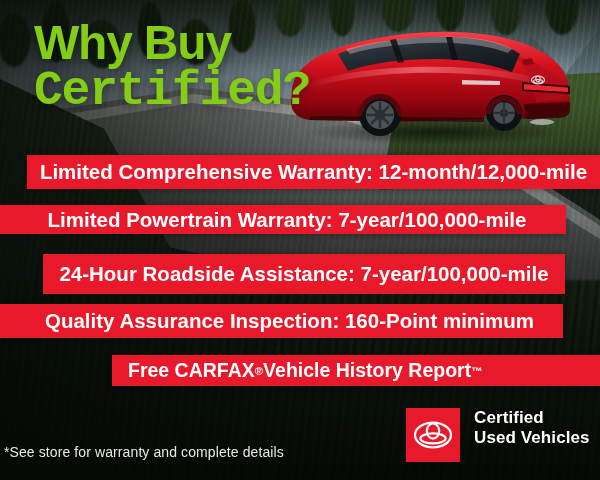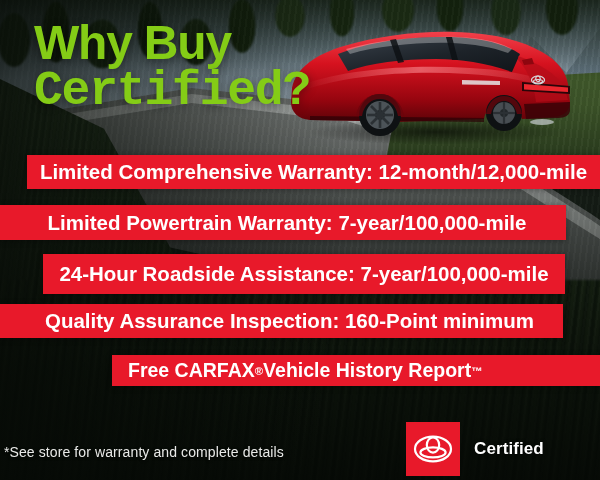--- a/index.html
+++ b/index.html
@@ -147,40 +147,40 @@
     box-shadow: 0 1px 6px rgba(0,0,0,.35);
   }
   .banner span.txt { display: inline-block; }
   .banner sup {
     font-size: .58em;
     vertical-align: super;
     line-height: 0;
   }
 
   .b1 { left: 27px;  top: 155px; width: 573px; height: 34px; font-size: 20.5px; justify-content: center; padding-right: 6px; }
-  .b2 { left: 0px;   top: 205px; width: 558px; height: 35px; font-size: 20.5px; justify-content: center; padding-left: 8px; }
+  .b2 { left: 0px;   top: 205px; width: 558px; height: 29px; font-size: 20.5px; justify-content: center; padding-left: 8px; }
   .b3 { left: 43px;  top: 254px; width: 522px; height: 40px; font-size: 20.5px; justify-content: center; }
   .b4 { left: 0px;   top: 304px; width: 547px; height: 34px; font-size: 20.5px; justify-content: center; padding-left: 16px; }
   .b5 { left: 112px; top: 355px; width: 488px; height: 31px; font-size: 19.5px; justify-content: flex-start; padding-left: 16px; }
 
   
   .disclaimer {
     position: absolute;
     left: 4px; top: 444px;
     color: #e9eae8;
     font-size: 14px;
     letter-spacing: .1px;
     text-shadow: 0 1px 3px rgba(0,0,0,.7);
   }
 
   .cuv-lockup {
     position: absolute;
-    left: 406px; top: 422px;
+    left: 406px; top: 408px;
     display: flex;
-    align-items: center;
+    align-items: flex-start;
     gap: 14px;
   }
   .toyota-mark {
     width: 54px; height: 54px;
     background: #e8192a;
     display: flex; align-items: center; justify-content: center;
     flex: none;
   }
   .cuv-text {
     color: #fff;
@@ -339,16 +339,17 @@
       <svg width="40" height="28" viewBox="0 0 40 28" xmlns="http://www.w3.org/2000/svg">
         <g fill="none" stroke="#ffffff" stroke-width="2.2">
           <ellipse cx="20" cy="14" rx="18" ry="12.4"></ellipse>
           <ellipse cx="20" cy="10" rx="6.2" ry="7.6"></ellipse>
           <ellipse cx="20" cy="17.4" rx="12.6" ry="5"></ellipse>
         </g>
       </svg>
     </div>
     <div class="cuv-text">
       <span class="ln">Certified</span>
+      <span class="ln">Used Vehicles</span>
     </div>
   </div>
 
 </div>
 
 </body></html>

